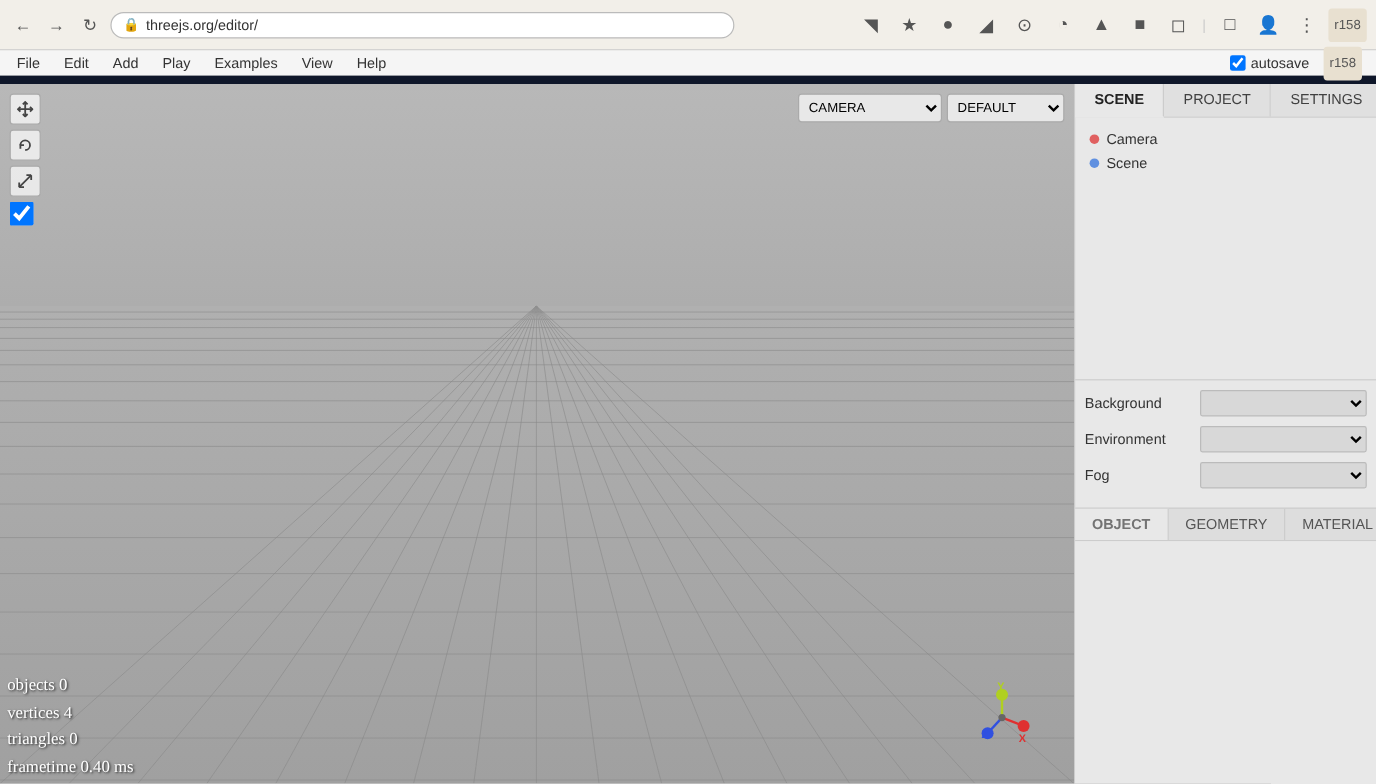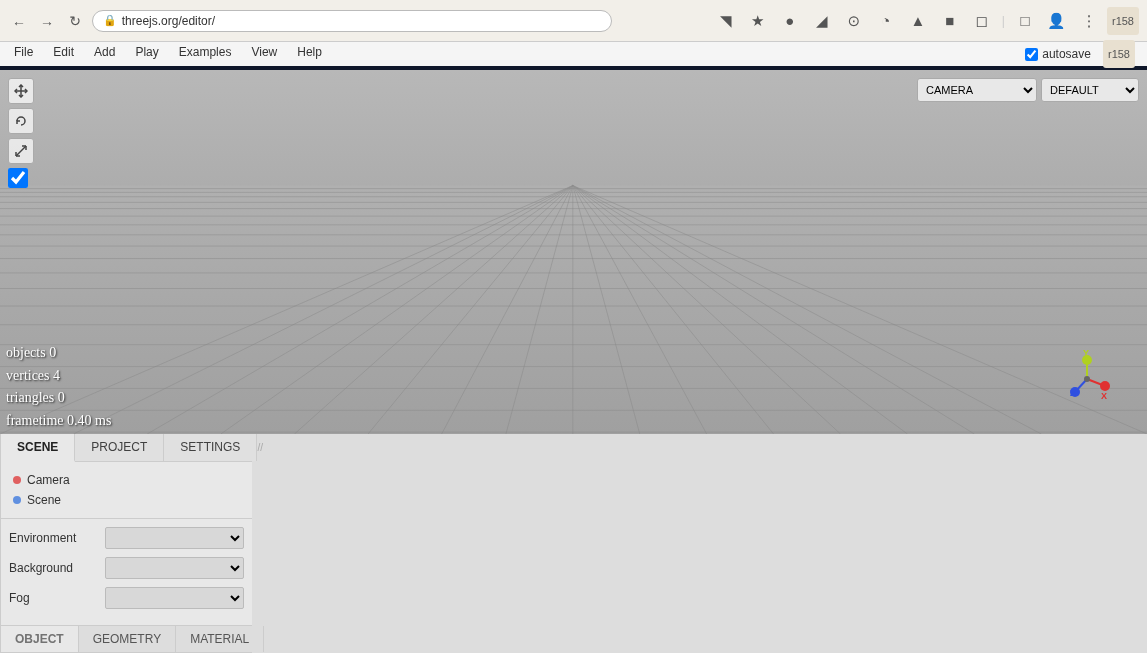--- a/index.html
+++ b/index.html
@@ -51,21 +51,22 @@
       border-radius: 3px;
       font-size: 11px;
       color: #555;
     }
 
     
     .menu-bar {
       background: #f5f5f5;
       height: 28px;
       display: flex;
-      border-bottom: 4px solid #0f172a;
+      align-items: center;
+      border-bottom: 7px solid #0f172a;
       padding: 0 4px;
     }
     .menu-item {
       padding: 3px 10px;
       cursor: pointer;
       font-size: 12px;
       color: #333;
       border-radius: 3px;
     }
     .menu-bar-right {
@@ -73,21 +74,20 @@
       display: flex; align-items: center; gap: 12px;
       padding-right: 8px;
     }
     .autosave-label { font-size: 12px; color: #333; display: flex; align-items: center; gap: 4px; }
     .autosave-label input[type=checkbox] { cursor: pointer; }
 
     
     .main-layout {
       display: flex;
       height: calc(653px - 42px - 28px);
-      flex-direction: column;
     }
 
     
     .viewport {
       flex: 1;
       position: relative;
       background: #b0b0b0;
       overflow: hidden;
     }
 
@@ -454,32 +454,32 @@
         <span>Camera</span>
       </div>
       <div class="tree-item">
         <div class="tree-dot" style="background:#6090e0;"></div>
         <span>Scene</span>
       </div>
     </div>
 
     <div class="scene-properties">
       <div class="prop-row">
-        <span class="prop-label">Environment</span>
-        <select class="prop-select">
-          <option value=""></option>
-          <option>Equirectangular</option>
-        </select>
-      </div>
-      <div class="prop-row">
         <span class="prop-label">Background</span>
         <select class="prop-select">
           <option value=""></option>
           <option>Color</option>
           <option>Texture</option>
+          <option>Equirectangular</option>
+        </select>
+      </div>
+      <div class="prop-row">
+        <span class="prop-label">Environment</span>
+        <select class="prop-select">
+          <option value=""></option>
           <option>Equirectangular</option>
         </select>
       </div>
       <div class="prop-row">
         <span class="prop-label">Fog</span>
         <select class="prop-select">
           <option value=""></option>
           <option>Linear</option>
           <option>Exponential</option>
         </select>

